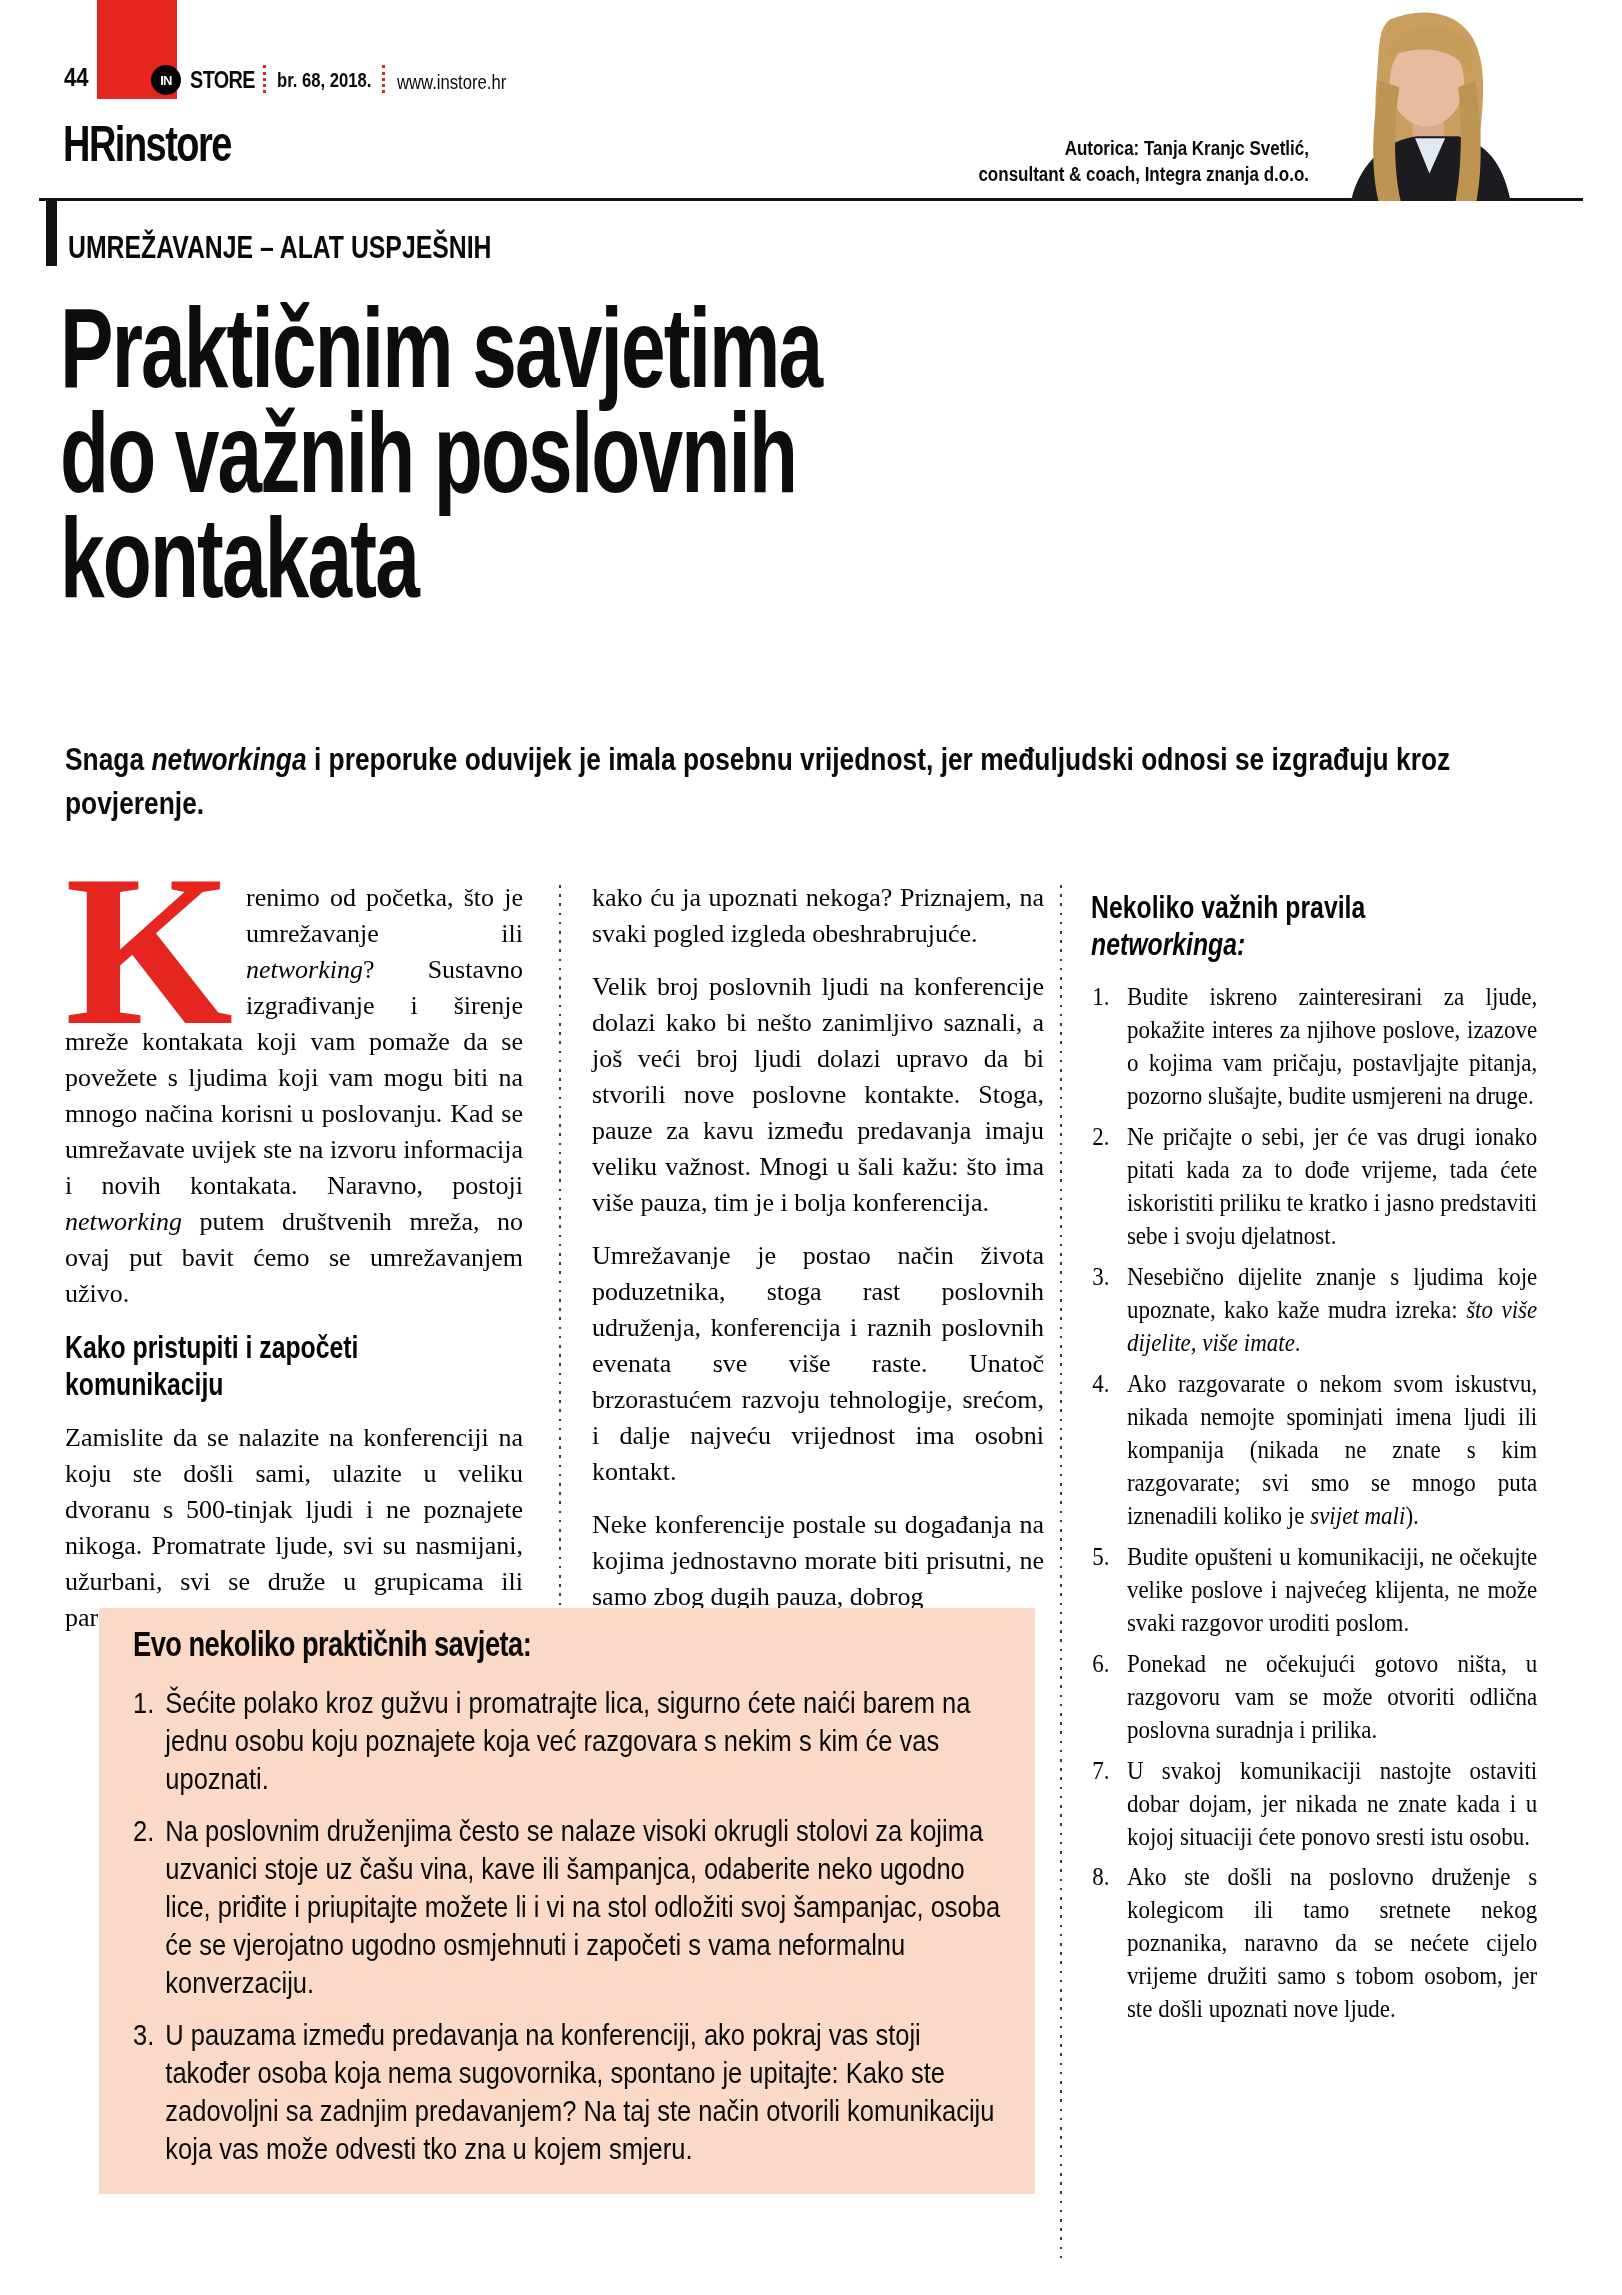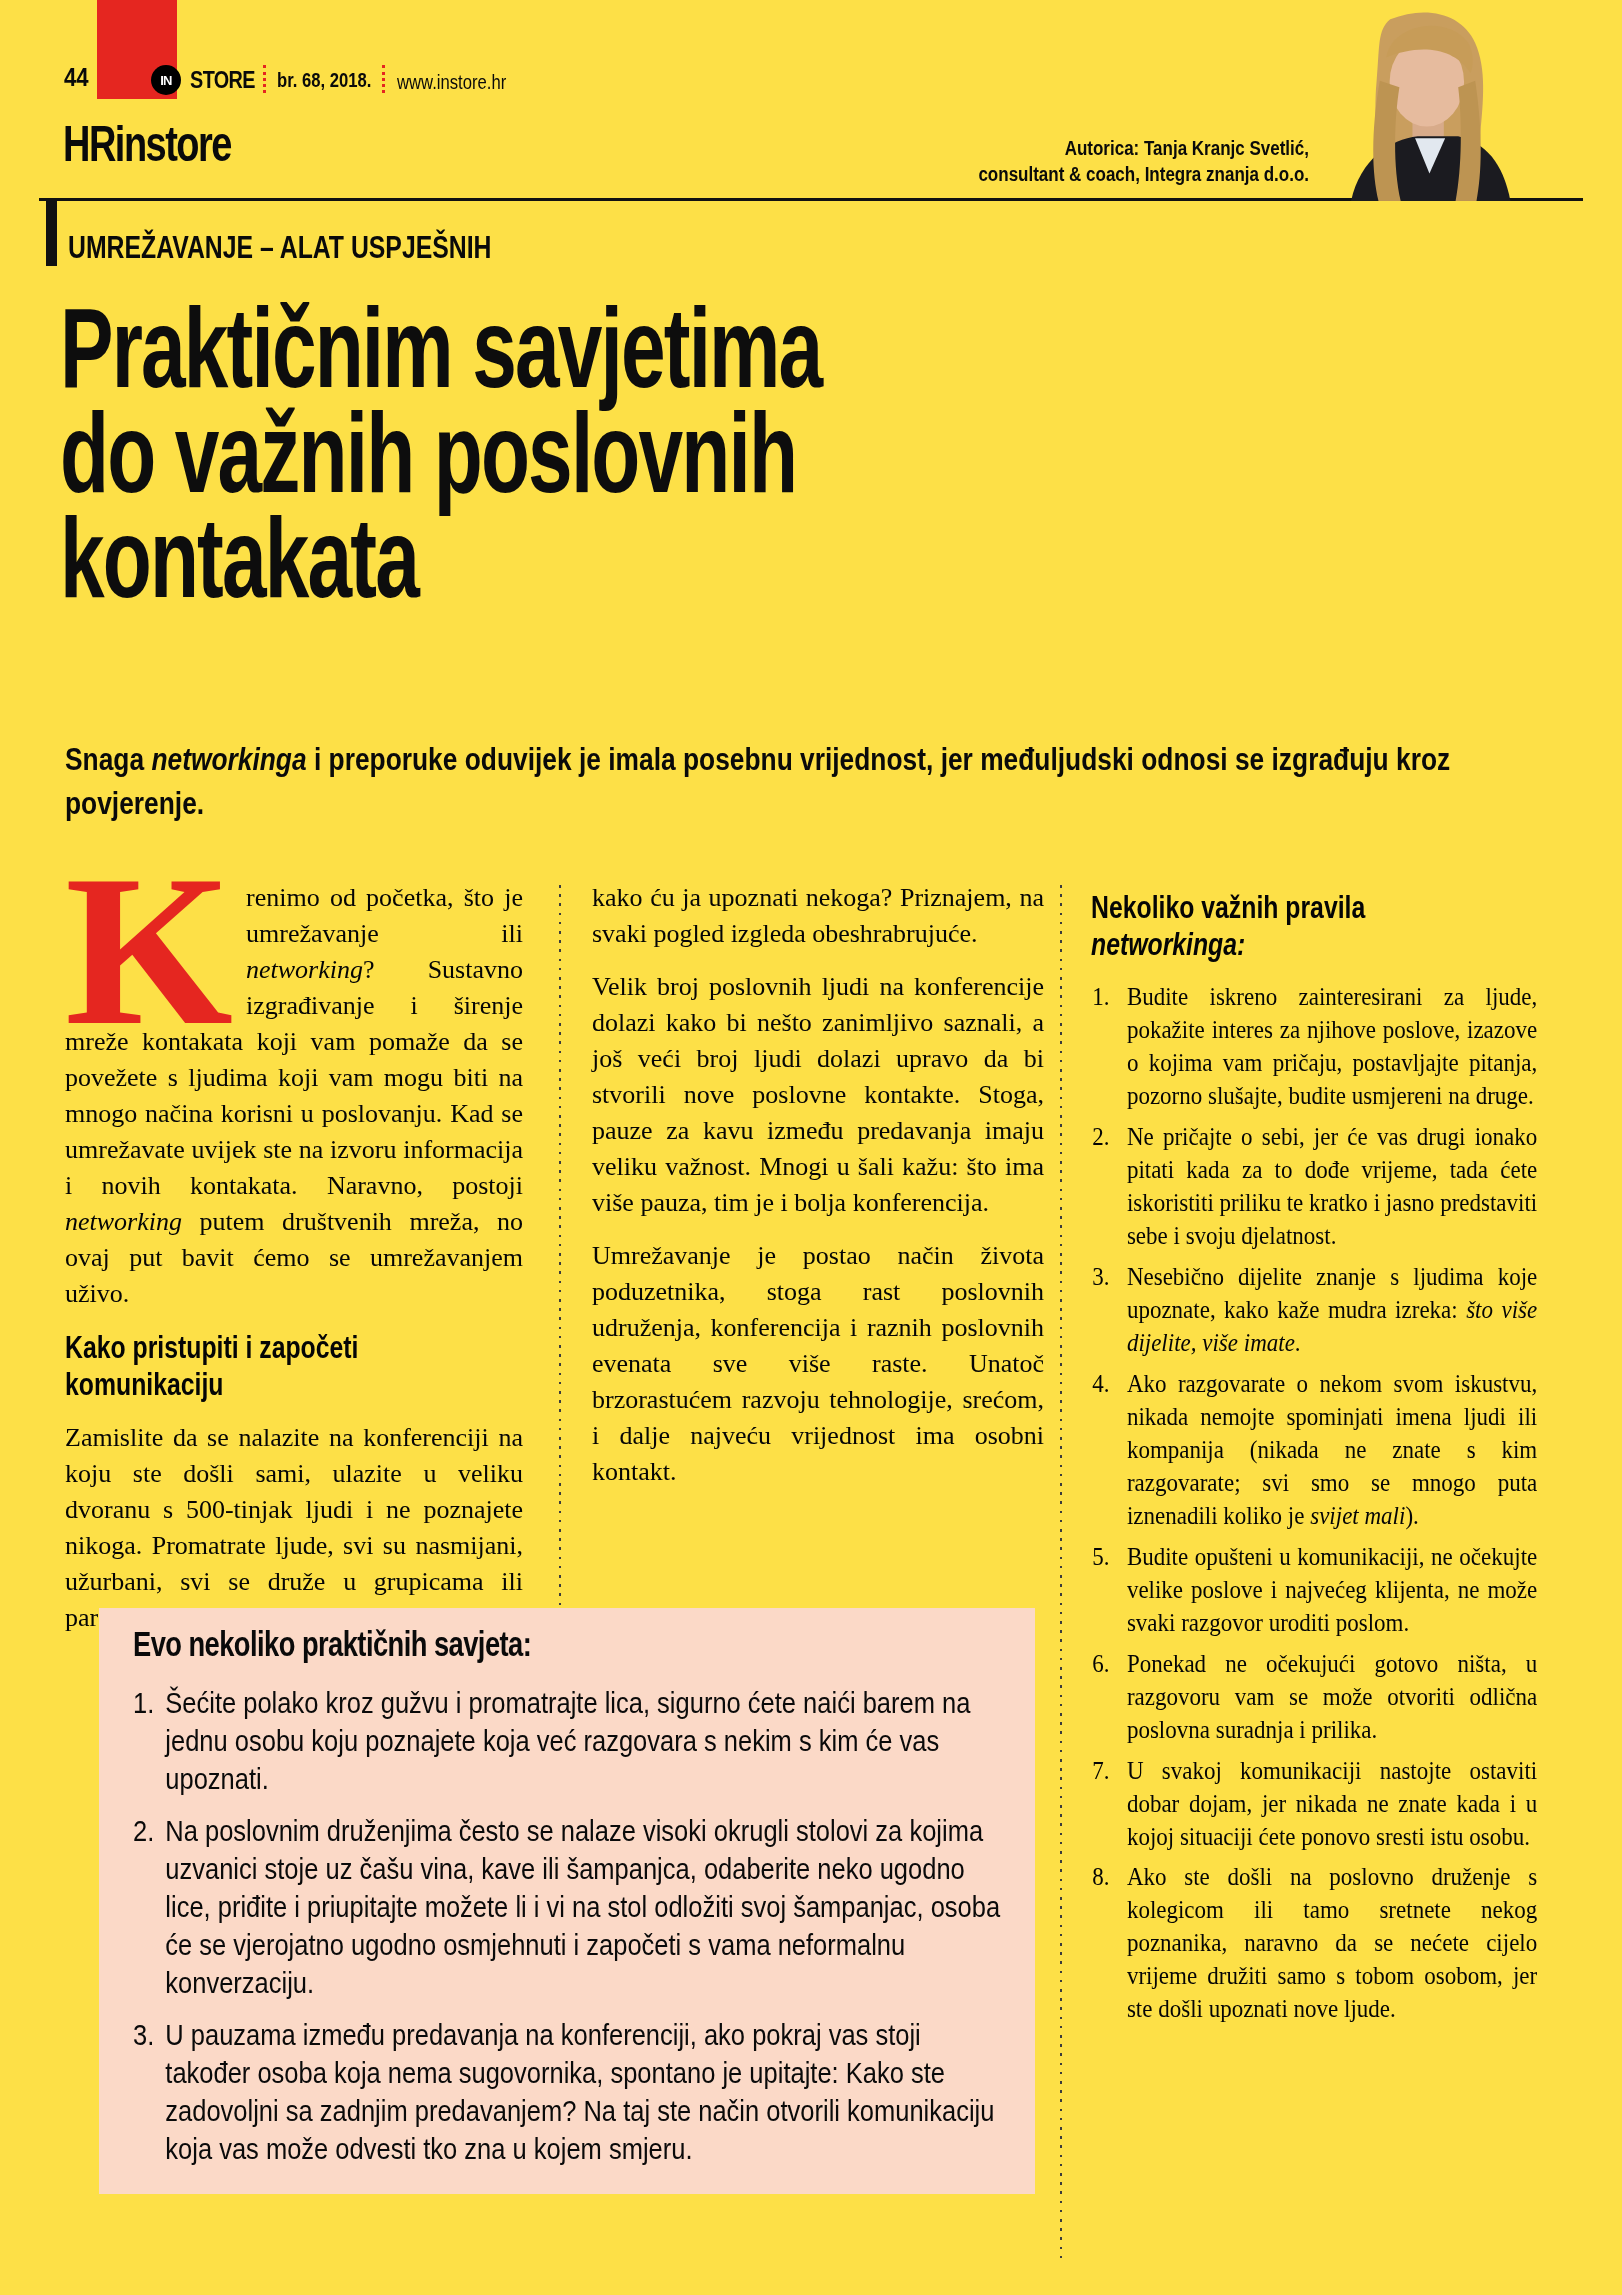--- a/index.html
+++ b/index.html
@@ -4,21 +4,21 @@
 <style>
   :root{
     --red:#e52620;
     --box-bg:#fbd9c7;
     --ink:#0a0a0a;
   }
   html,body{margin:0;padding:0;background:#888;}
   .page{
     position:relative;
     width:1623px;height:2295px;
-    background:#fde047;
+    background:#ffffff;
     overflow:hidden;
     font-family:"Liberation Sans",sans-serif;
     color:var(--ink);
   }
   
   .pagenum{position:absolute;left:64px;top:62px;font-size:26px;font-weight:bold;transform:scaleX(.85);transform-origin:left top;}
   .redblock{position:absolute;left:97px;top:0;width:80px;height:99px;background:var(--red);}
   .logo-circle{position:absolute;left:151px;top:65px;width:30px;height:30px;border-radius:50%;background:#000;color:#fff;display:flex;align-items:center;justify-content:center;font-size:13px;font-weight:bold;letter-spacing:-0.7px;z-index:2;}
   .logo-store{position:absolute;left:190px;top:67px;font-size:23.6px;font-weight:bold;transform:scaleX(.84);transform-origin:left top;letter-spacing:-0.7px;}
   .mast-sep{position:absolute;top:65px;width:0;height:27.5px;border-left:3.3px dotted var(--red);}
@@ -108,20 +108,21 @@
   <div class="col col1">
     <p><span class="dropcap">K</span><span><span>renimo od početka, što je umrežavanje ili </span><span class="run-i">networking</span><span>? Sustavno izgrađivanje i širenje mreže kontakata koji vam pomaže da se povežete s ljudima koji vam mogu biti na mnogo načina korisni u poslovanju. Kad se umrežavate uvijek ste na izvoru informacija i novih kontakata. Naravno, postoji </span><span class="run-i">networking</span><span> putem društvenih mreža, no ovaj put bavit ćemo se umrežavanjem uživo.</span></span></p>
     <div class="subhead">Kako pristupiti i započeti komunikaciju</div>
     <p>Zamislite da se nalazite na konferenciji na koju ste došli sami, ulazite u veliku dvoranu s 500-tinjak ljudi i ne poznajete nikoga. Promatrate ljude, svi su nasmijani, užurbani, svi se druže u grupicama ili parovima, a vi stojite sa strane i pitate se:</p>
   </div>
 
   <div class="col col2">
     <p>kako ću ja upoznati nekoga? Priznajem, na svaki pogled izgleda obeshrabrujuće.</p>
     <p>Velik broj poslovnih ljudi na konferencije dolazi kako bi nešto zanimljivo saznali, a još veći broj ljudi dolazi upravo da bi stvorili nove poslovne kontakte. Stoga, pauze za kavu između predavanja imaju veliku važnost. Mnogi u šali kažu: što ima više pauza, tim je i bolja konferencija.</p>
     <p>Umrežavanje je postao način života poduzetnika, stoga rast poslovnih udruženja, konferencija i raznih poslovnih evenata sve više raste. Unatoč brzorastućem razvoju tehnologije, srećom, i dalje najveću vrijednost ima osobni kontakt.</p>
+    <p>Neke konferencije postale su događanja na kojima jednostavno morate biti prisutni, ne samo zbog dugih pauza, dobrog</p>
   </div>
 
   <div class="col col3">
     <div class="subhead3">Nekoliko važnih pravila</div>
     <div class="subhead3 it">networkinga:</div>
     <ol class="rules">
       <li><span>Budite iskreno zainteresirani za ljude, pokažite interes za njihove poslove, izazove o kojima vam pričaju, postavljajte pitanja, pozorno slušajte, budite usmjereni na druge.</span></li>
       <li><span>Ne pričajte o sebi, jer će vas drugi ionako pitati kada za to dođe vrijeme, tada ćete iskoristiti priliku te kratko i jasno predstaviti sebe i svoju djelatnost.</span></li>
       <li><span>Nesebično dijelite znanje s ljudima koje upoznate, kako kaže mudra izreka: </span><span class="run-i">što više dijelite, više imate</span><span>.</span></li>
       <li><span>Ako razgovarate o nekom svom iskustvu, nikada nemojte spominjati imena ljudi ili kompanija (nikada ne znate s kim razgovarate; svi smo se mnogo puta iznenadili koliko je </span><span class="run-i">svijet mali</span><span>).</span></li>

